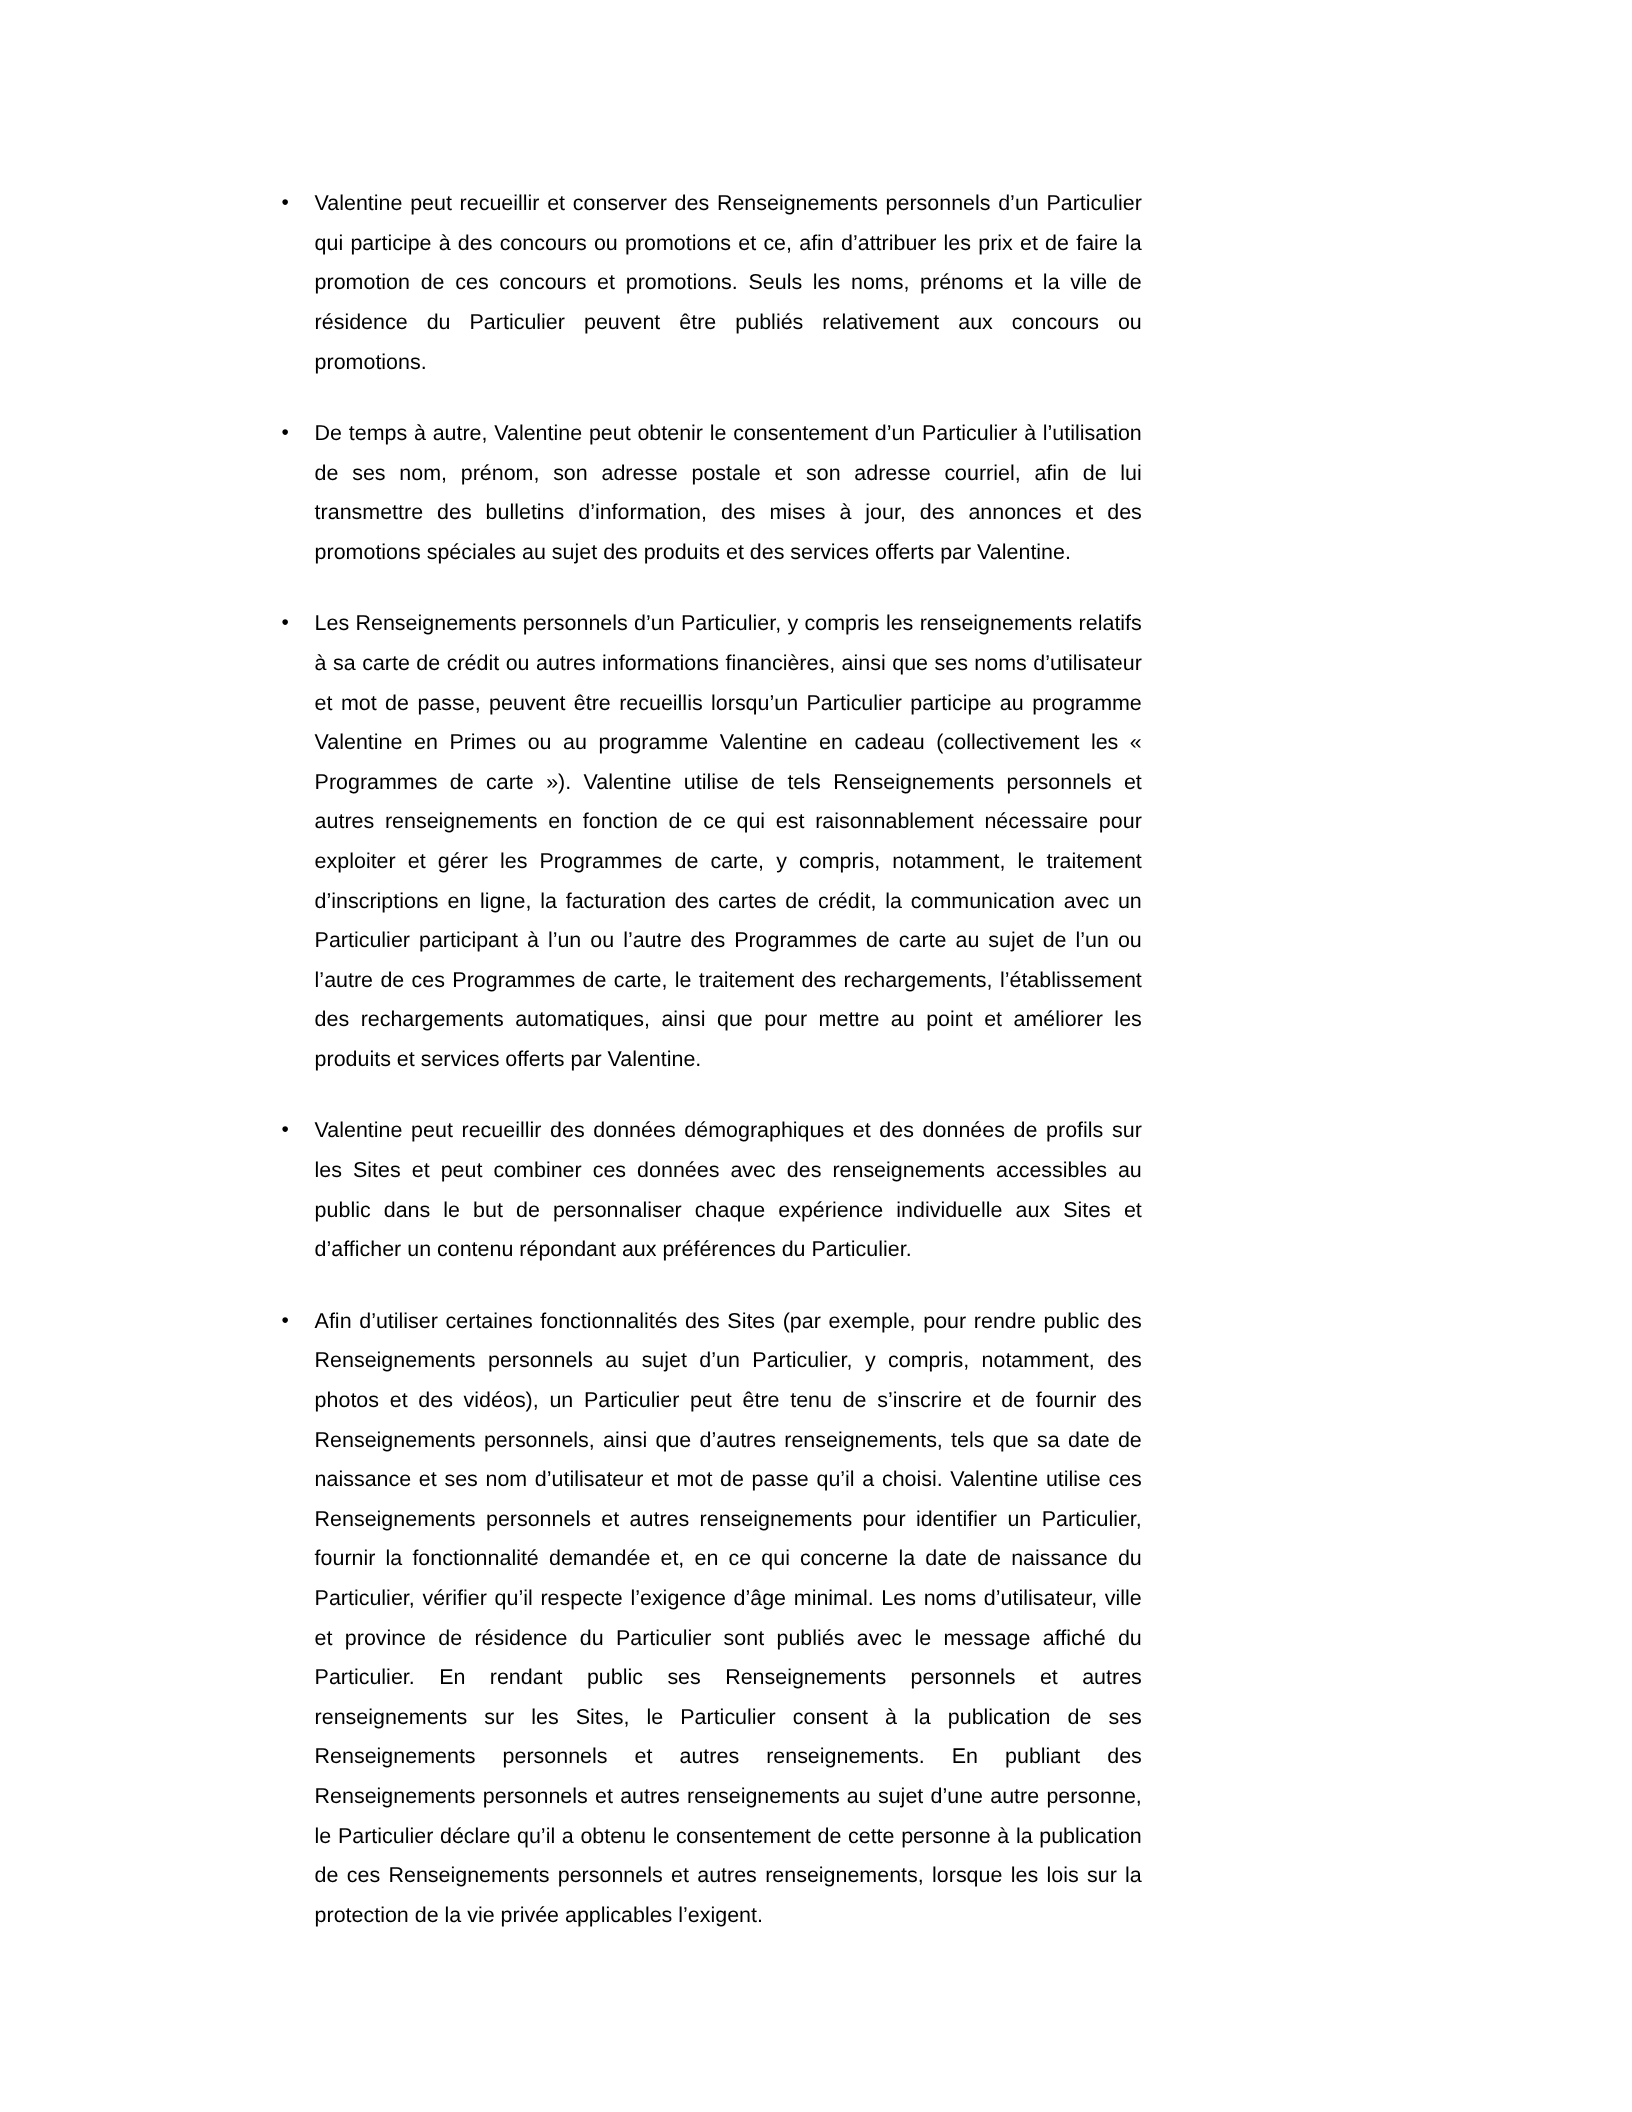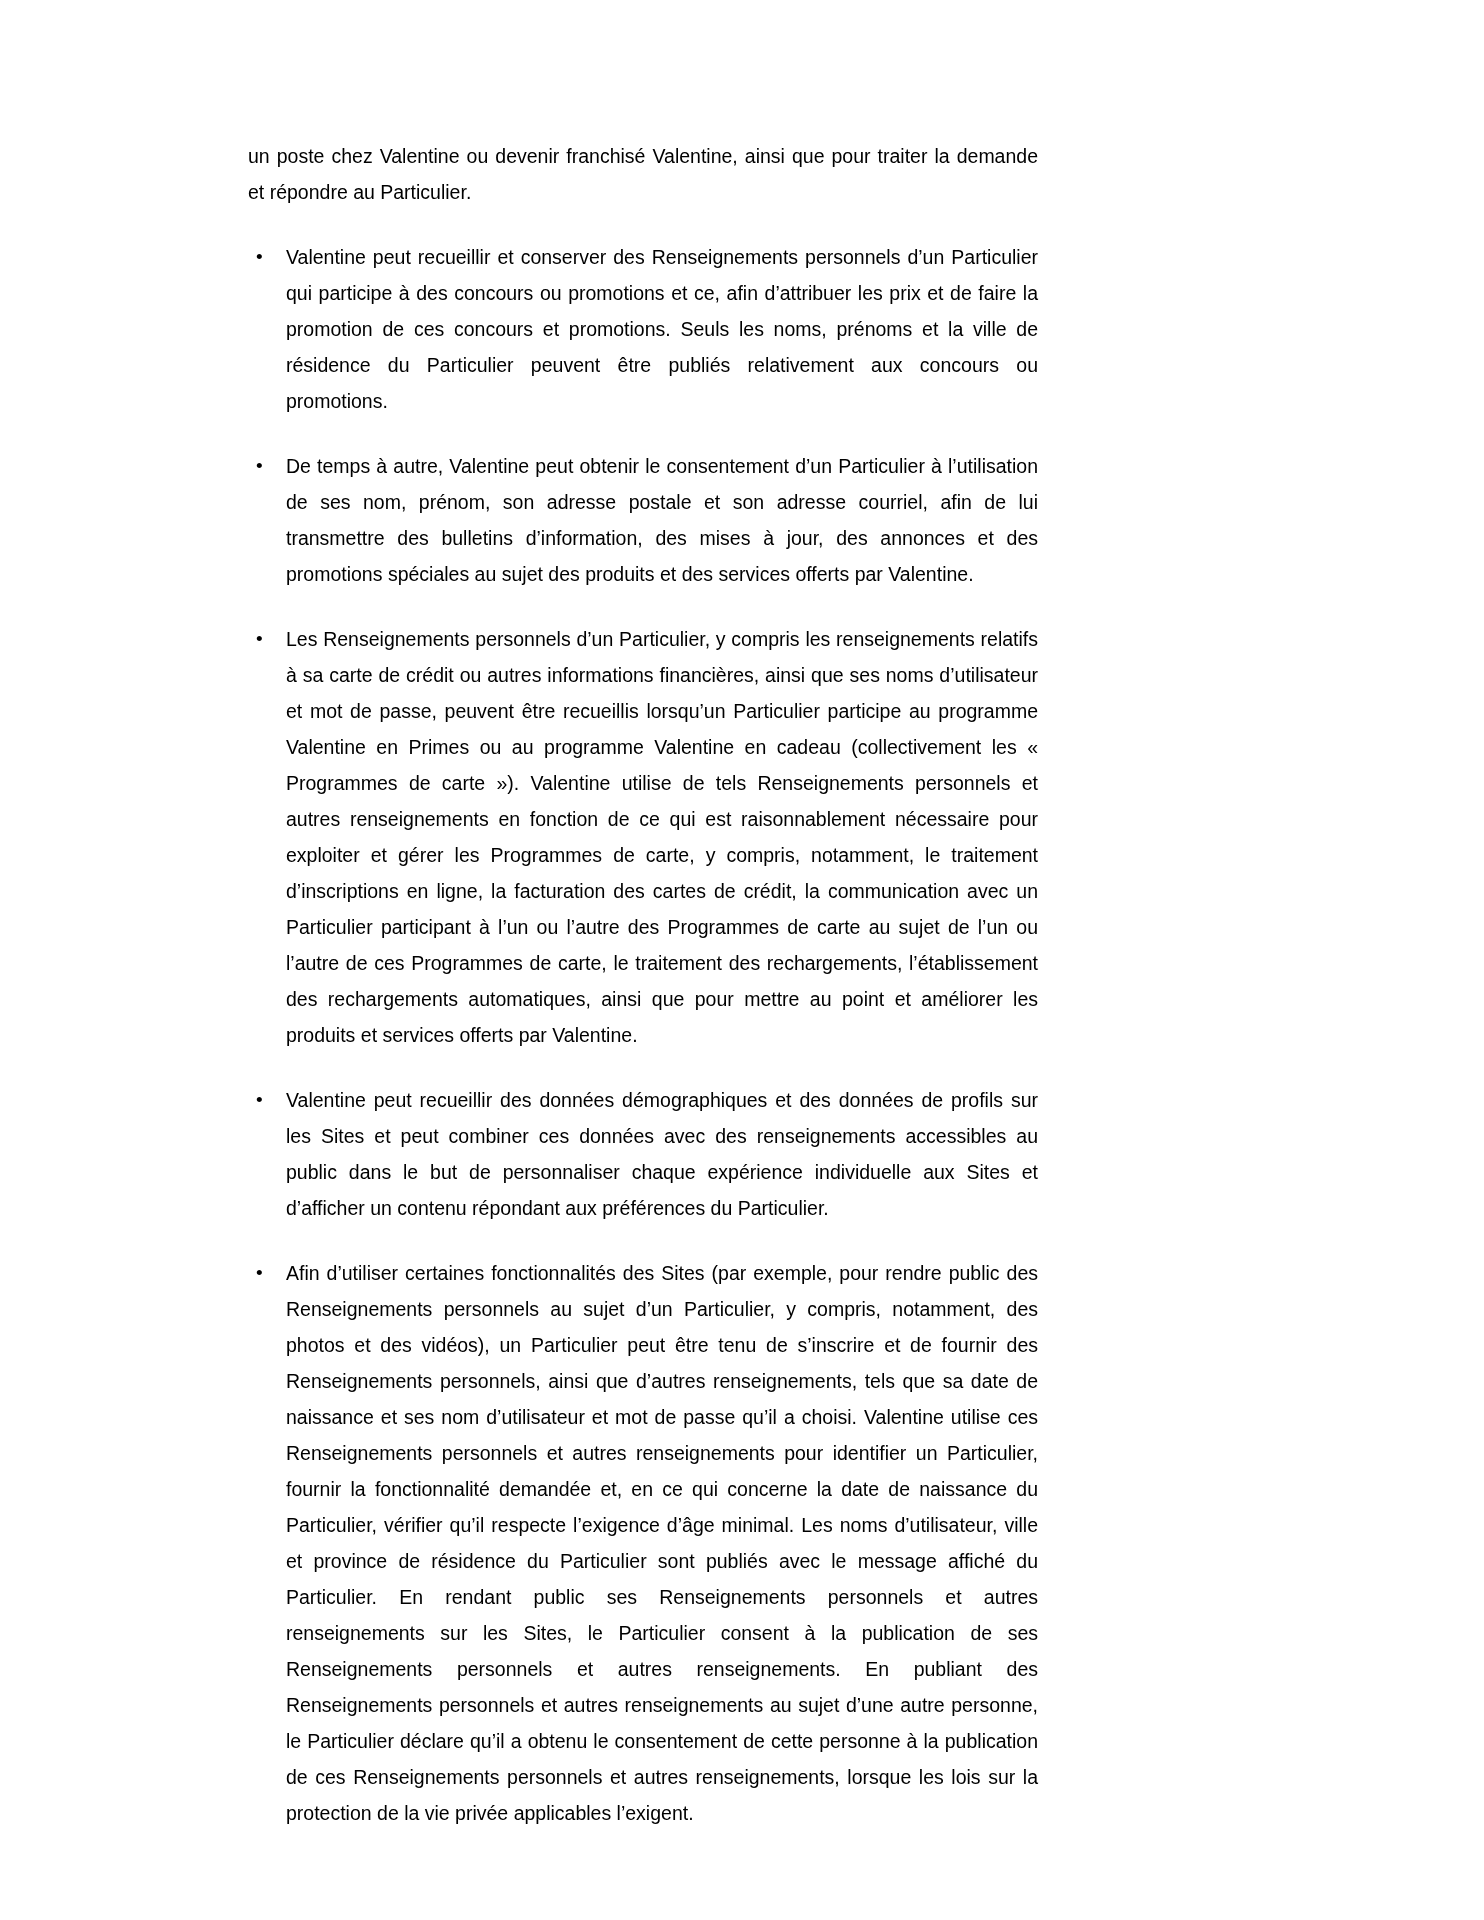--- a/index.html
+++ b/index.html
@@ -55,21 +55,20 @@
   ul.bullets li .bullet-text {
     display: block;
   }
 </style>
 </head>
 <body>
 
 <div class="page">
   <div class="content">
 
-    <p class="lead">un poste chez Valentine ou devenir franchisé Valentine, ainsi que pour traiter la demande et répondre au Particulier.</p>
 
     <ul class="bullets">
       <li>
         <span class="bullet-marker">•</span>
         <span class="bullet-text">Valentine peut recueillir et conserver des Renseignements personnels d’un Particulier qui participe à des concours ou promotions et ce, afin d’attribuer les prix et de faire la promotion de ces concours et promotions. Seuls les noms, prénoms et la ville de résidence du Particulier peuvent être publiés relativement aux concours ou promotions.</span>
       </li>
       <li>
         <span class="bullet-marker">•</span>
         <span class="bullet-text">De temps à autre, Valentine peut obtenir le consentement d’un Particulier à l’utilisation de ses nom, prénom, son adresse postale et son adresse courriel,  afin de lui transmettre des bulletins d’information, des mises à jour, des annonces et des promotions spéciales au sujet des produits et des services offerts par Valentine.</span>
       </li>

